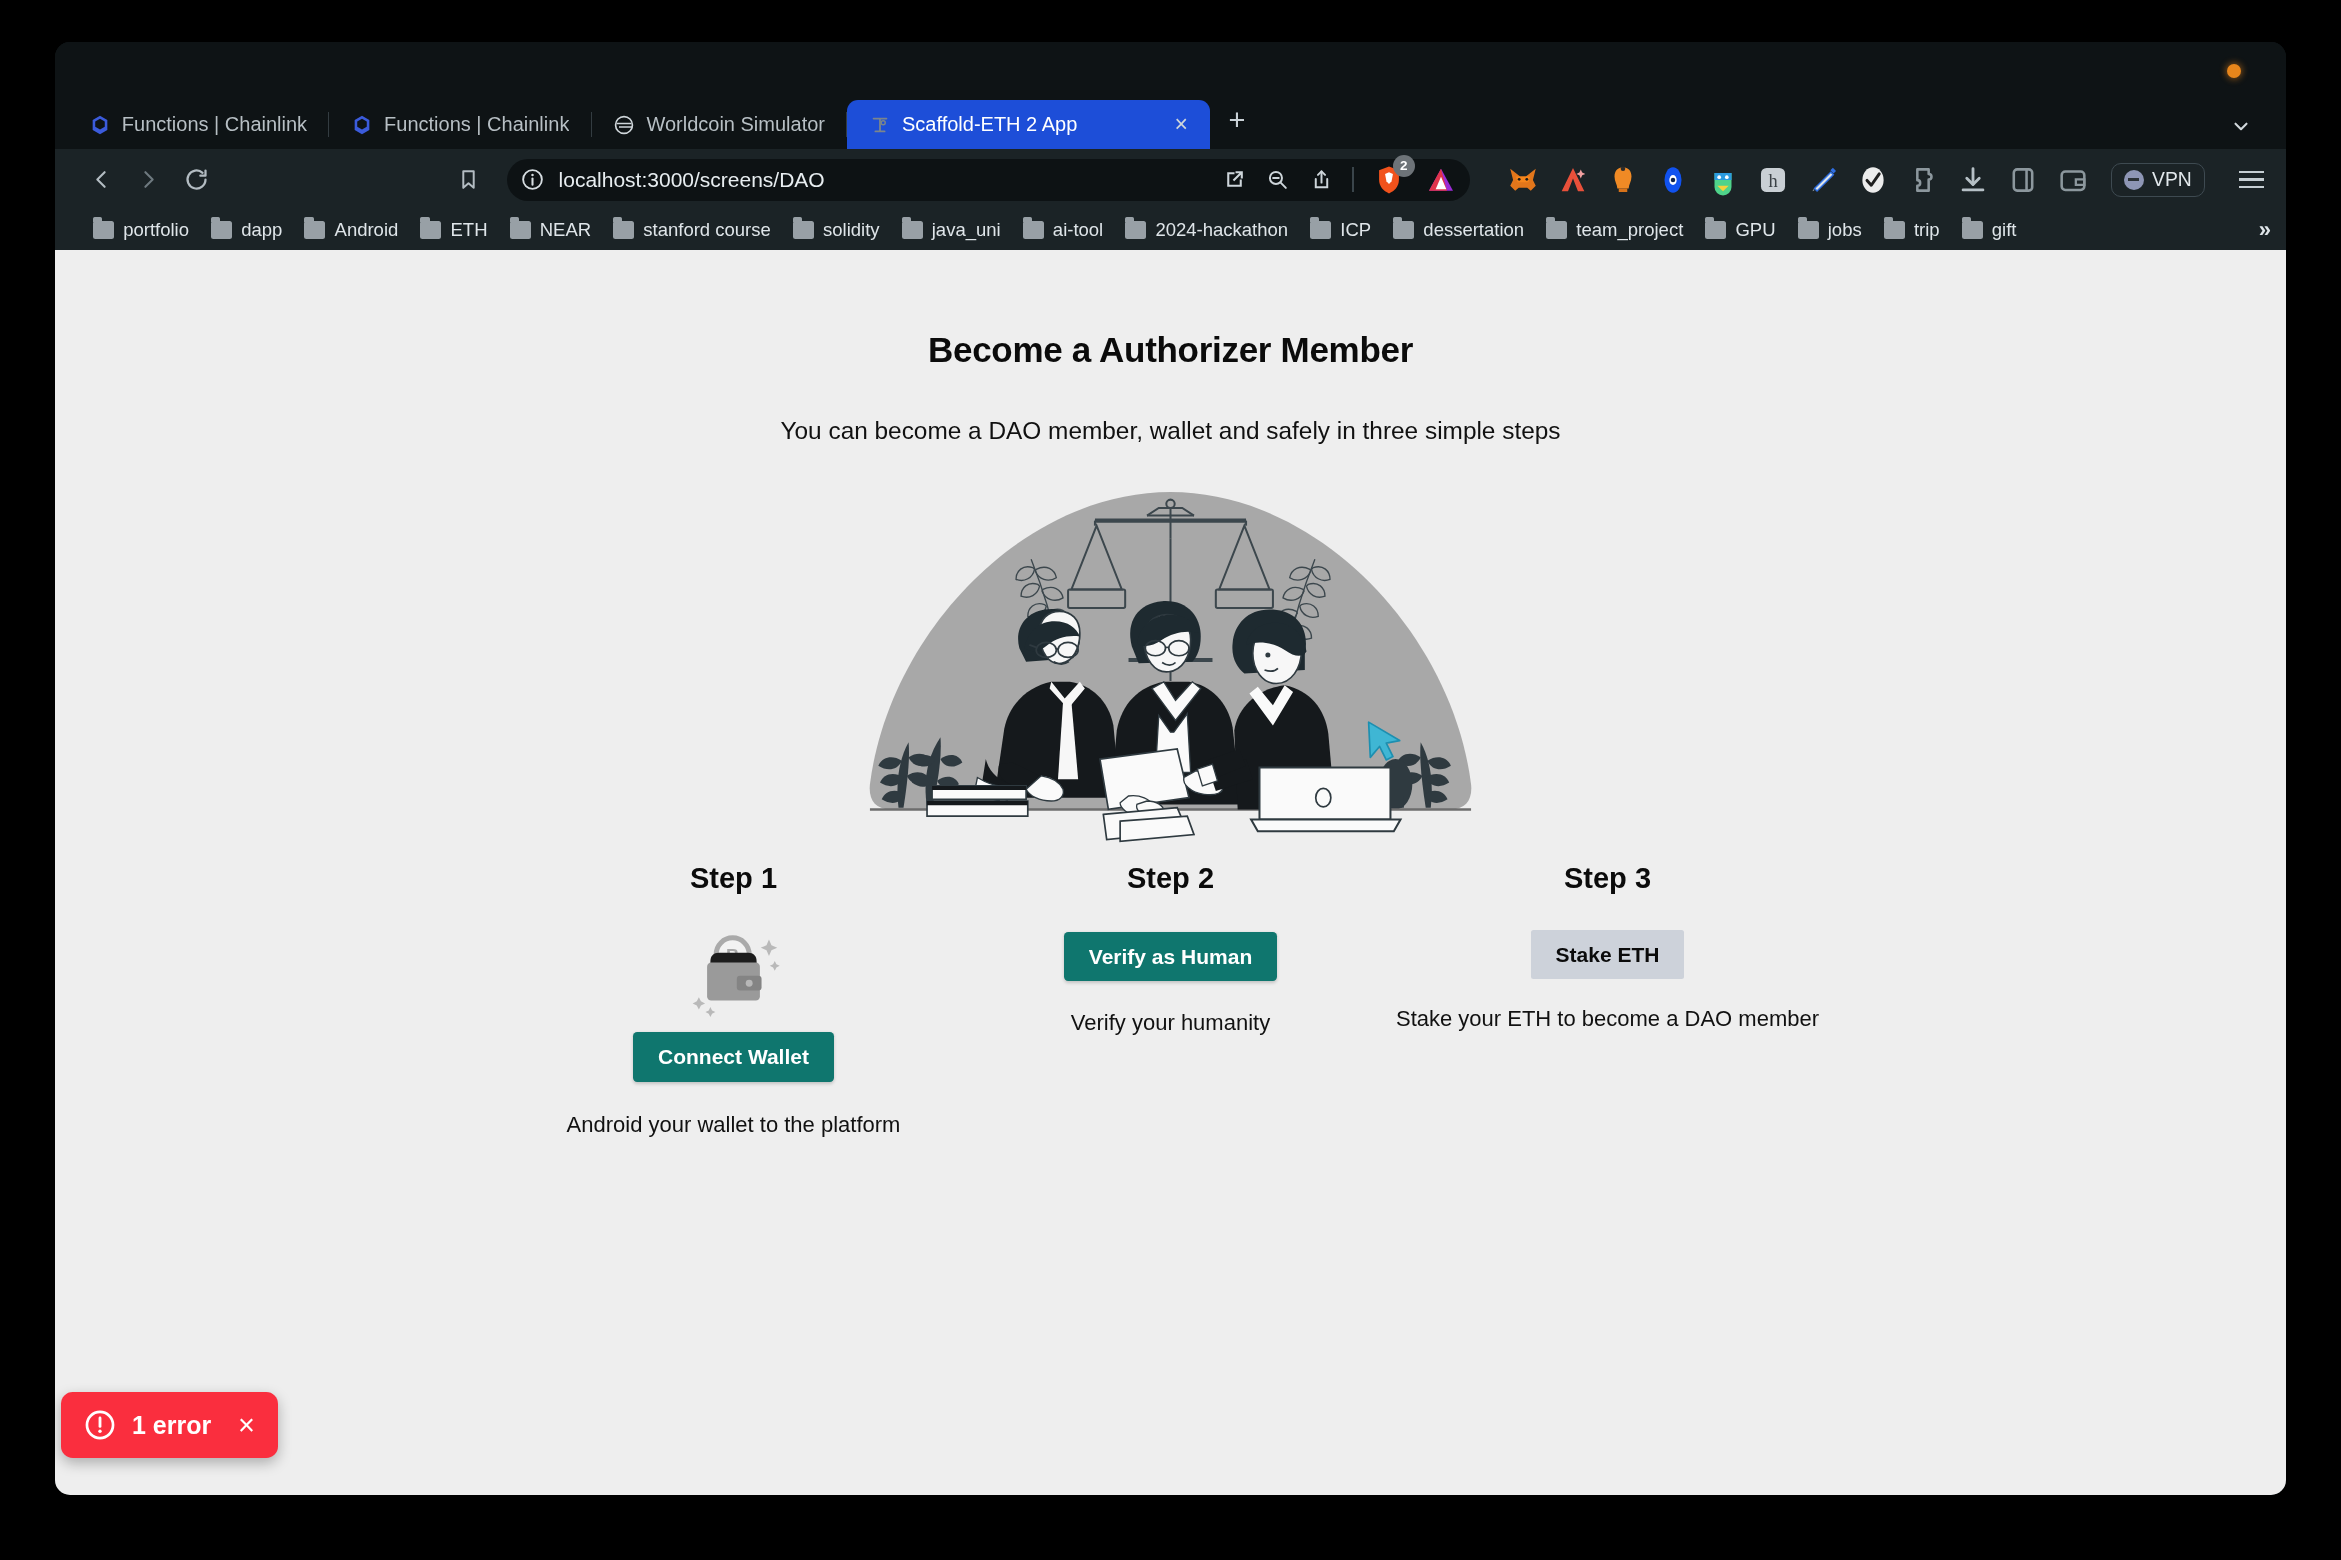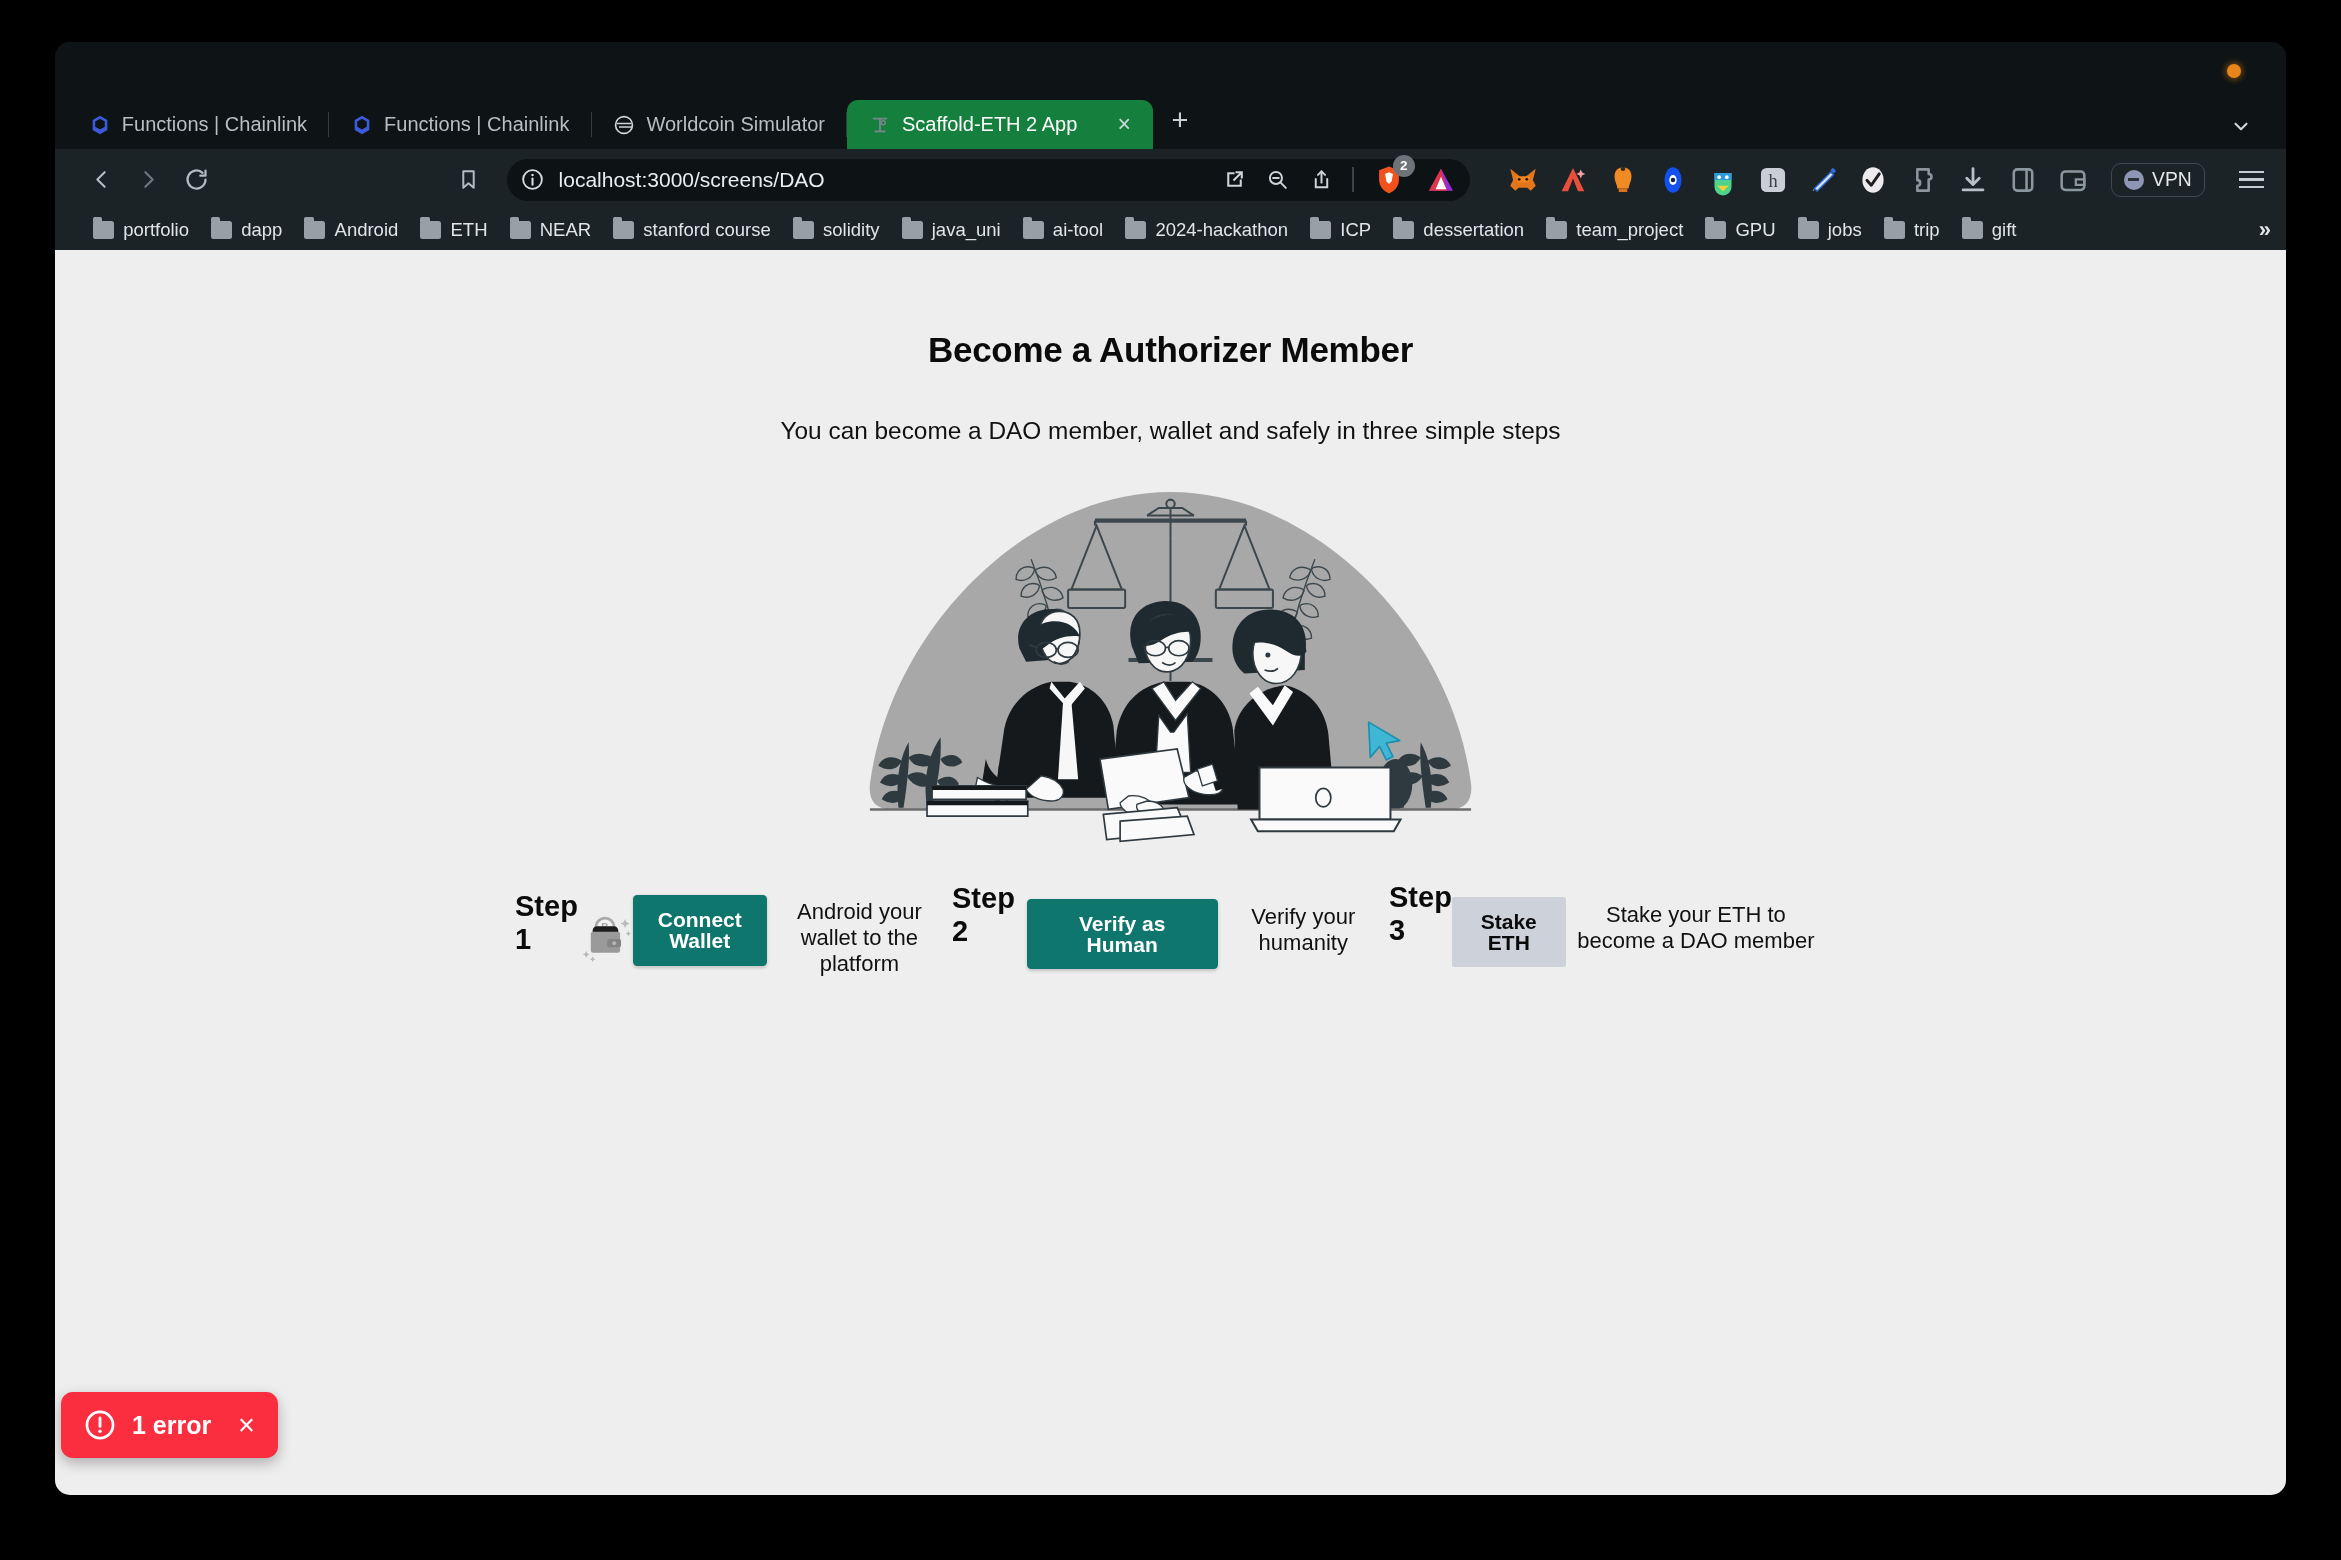--- a/index.html
+++ b/index.html
@@ -45,24 +45,24 @@
     gap: 11px; padding: 0 22px;
     color: #b7bfc4; font-size: 20px;
     white-space: nowrap; position: relative;
     min-width: 143px;
   }
   .tab:not(.active)::after {
     content: ""; position: absolute; right: 0; top: 11.8px;
     width: 0.8px; height: 25px; background: #333c41;
   }
   .tab.active {
-    background: #15803d;
+    background: #1d4ed8;
     border-radius: 11px 11px 0 0;
     color: #fff;
-    width: 306px;
+    width: 363px;
     justify-content: flex-start;
     align-items: center;
   }
   .tab.active::after { display: none; }
   .tab-title { overflow: hidden; text-overflow: ellipsis; }
   .tab-close {
     margin-left: auto; font-size: 23px; color: #cfd6da;
     line-height: 1; font-weight: 300;
   }
   .favicon { width: 22px; height: 22px; flex: 0 0 22px; display:block; }
@@ -164,21 +164,21 @@
   .page-sub {
     margin-top: 47px; font-size: 24.4px; color: #111;
   }
 
   .illustration { margin-top: 37px; width: 639px; height: 361px; }
 
   .steps {
     display: flex; width: 1311px; margin-top: 18.5px;
     align-items: flex-start;
   }
-  .step { flex: 1 1 0; display: flex; align-items: center; }
+  .step { flex: 1 1 0; display: flex; flex-direction: column; align-items: center; }
   .step-title {
     font-size: 29px; font-weight: 700; color: #0b0b0b;
   }
   .step-1 .step-title { margin-top: 0; }
   .wallet-icon { margin-top: 23.5px; width: 99px; height: 99px; }
   .btn {
     font-size: 21px; font-weight: 700;
     padding: 14.3px 25px; border: none; border-radius: 4.2px;
     cursor: pointer; line-height: 1;
     box-shadow: 0 1.7px 3.4px rgba(0,0,0,.18);

